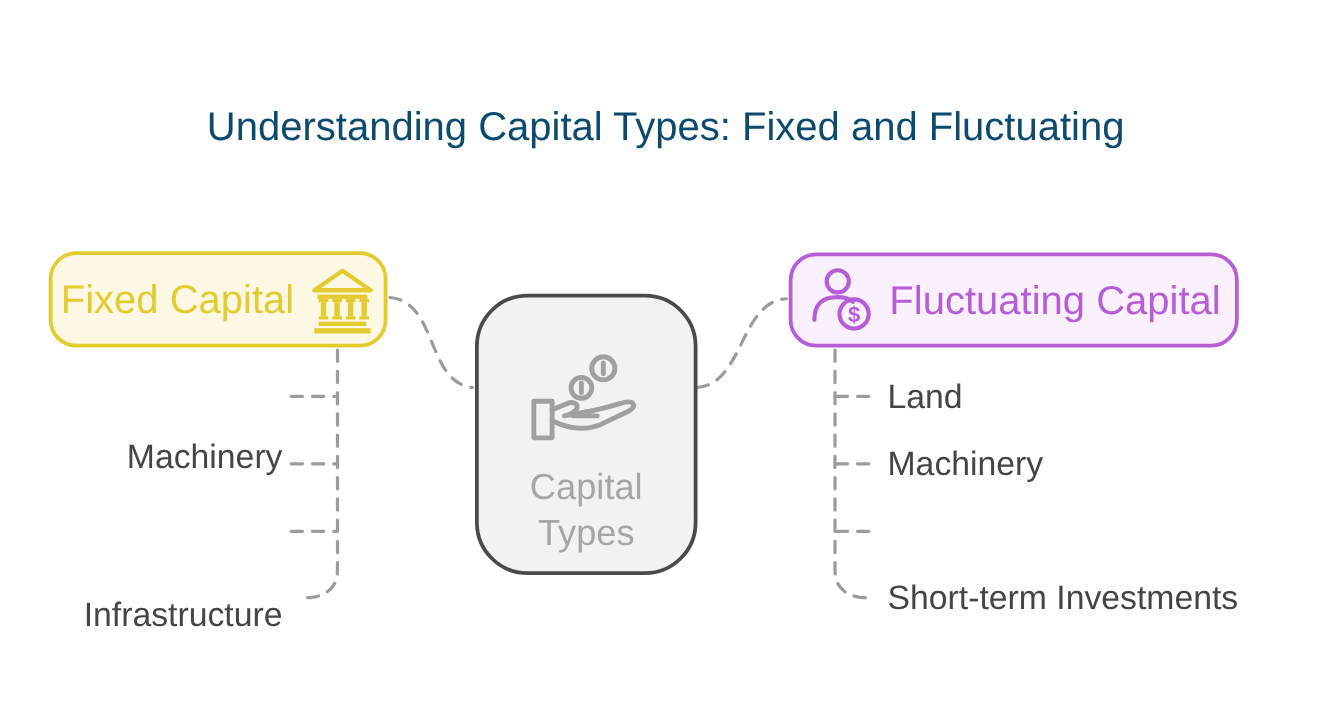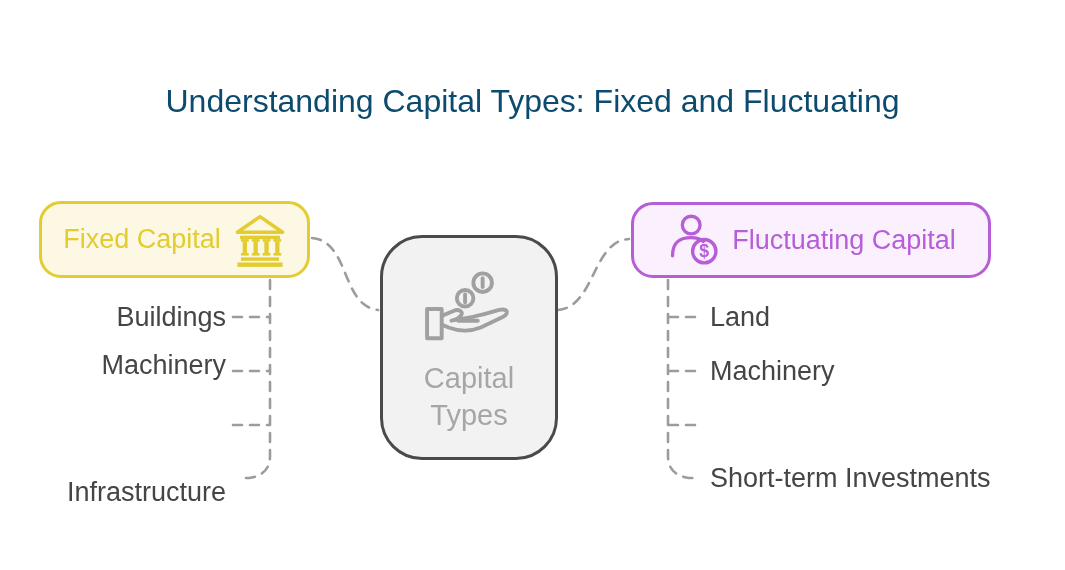--- a/index.html
+++ b/index.html
@@ -10,36 +10,36 @@
   .title {
     position:absolute; top:83px; left:0; width:100%;
     text-align:center; font-size:32px; font-weight:400; color:#0c4a6e;
   }
   .connectors { position:absolute; left:0; top:0; pointer-events:none; }
 
   .node {
     position:absolute; display:flex; align-items:center; justify-content:center;
     box-sizing:border-box;
   }
-  .node-label { font-size:27px; white-space:nowrap; }
+  .node-label { font-size:32px; white-space:nowrap; }
 
   .fixed-node {
     left:39px; top:201px; width:271px; height:77px;
     background:#fcf8e3; border:3px solid #e3cc2f; border-radius:22px;
     color:#e3cc2f; gap:13px;
   }
   .fluct-node {
     left:631px; top:202px; width:360px; height:76px;
     background:#fbf1fe; border:3px solid #b55ed6; border-radius:22px;
     color:#b55ed6; gap:10px;
   }
   .center-node {
     left:380px; top:235px; width:178px; height:225px;
     background:#f2f2f2; border:3px solid #4a4a4a; border-radius:42px;
-    flex-direction:column; justify-content:flex-start; padding-top:32px;
+    flex-direction:column; justify-content:flex-start; padding-top:44px;
   }
   .center-label {
     font-size:29px; line-height:1.26; color:#a6a6a6; text-align:center;
     width:120px; margin-top:12px;
   }
 
   .item {
     position:absolute; font-size:27px; color:#454545;
     height:34px; line-height:34px; white-space:nowrap;
   }
@@ -122,21 +122,20 @@
       <svg width="56" height="56" viewBox="0 0 60 60" fill="none" stroke="#b55ed6" stroke-width="3.6">
         <circle cx="27" cy="14" r="9.5"></circle>
         <path d="M7 47 C7 32 15 27.5 27 27.5 C33 27.5 37 29 40 31.5" stroke-linecap="round"></path>
         <circle cx="41" cy="42" r="12.5"></circle>
         <text x="41" y="48.5" font-size="19" font-family="Liberation Sans, sans-serif" font-weight="bold" fill="#b55ed6" stroke="none" text-anchor="middle">$</text>
       </svg>
     </span>
     <span class="node-label">Fluctuating Capital</span>
   </div>
 
-  <div class="item item-left" style="top:300px">Buildings</div>
   <div class="item item-left" style="top:348px">Machinery</div>
   <div class="item item-left" style="top:475px">Infrastructure</div>
 
   <div class="item item-right" style="top:300px">Land</div>
   <div class="item item-right" style="top:354px">Machinery</div>
   <div class="item item-right" style="top:461px">Short-term Investments</div>
 
 </div>
 
 </body></html>

